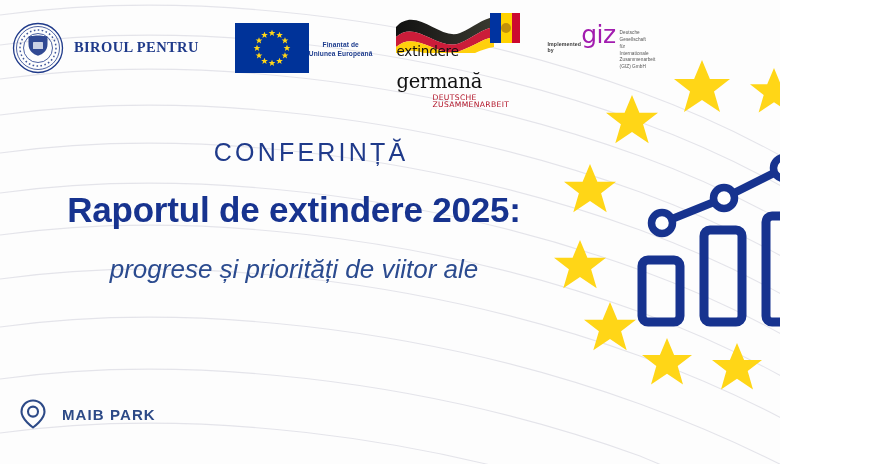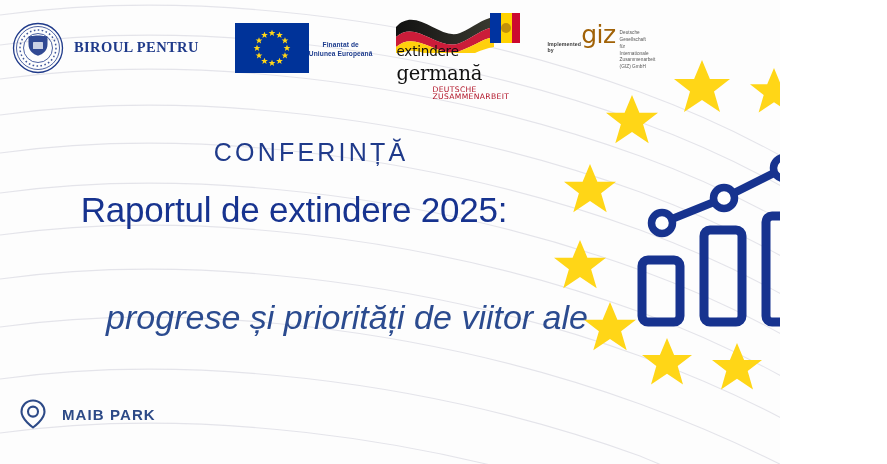--- a/index.html
+++ b/index.html
@@ -66,38 +66,38 @@
 
   
   .coop-logo { margin-left: 22px; position: relative; width: 126px; height: 74px; }
   .coop-text { position: absolute; left: 2px; top: 34px; }
   .coop-l1 {
     font-size: 13.5px; color: #111111; letter-spacing: -0.2px;
     font-family: "DejaVu Sans", sans-serif; line-height: 1;
   }
   .coop-l2 {
     font-size: 19.5px; color: #111111; letter-spacing: -0.3px;
-    font-family: "DejaVu Serif", serif; line-height: 1.08; margin-top: 4px;
+    font-family: "DejaVu Serif", serif; line-height: 1.08; margin-top: 12px;
   }
   .coop-l3 {
     font-size: 7.6px; color: #b11226; letter-spacing: 0.35px;
     margin-top: 2px; line-height: 1;
     font-family: "DejaVu Sans", sans-serif;
     margin-left: 36px;
   }
 
   
   .giz-logo { margin-left: 26px; width: 106px; }
   .giz-impl {
     font-size: 5.2px; color: #3b3b3b; font-weight: bold;
     letter-spacing: 0.15px; margin-bottom: 3px; margin-left: 1px;
   }
   .giz-row { display: flex; align-items: flex-start; gap: 4px; }
   .giz-mark {
-    font-size: 25px; color: #a16207; line-height: 0.8;
+    font-size: 25px; color: #a21caf; line-height: 0.8;
     font-family: "DejaVu Sans", sans-serif; font-weight: normal;
     letter-spacing: -0.5px;
   }
   .giz-desc {
     font-size: 4.7px; color: #555555; line-height: 1.45;
     margin-top: 5px; letter-spacing: 0.05px;
   }
   .giz-desc span { display: block; }
 
   
@@ -109,33 +109,32 @@
     font-size: 25px;
     letter-spacing: 3.2px;
     font-weight: 400;
   }
   .title {
     position: absolute;
     top: 190px; left: 0; width: 588px;
     text-align: center;
     color: #17338f;
     font-size: 35px;
-    font-weight: normal;
+    font-weight: bold;
     letter-spacing: -0.2px;
   }
   .subtitle {
     position: absolute;
     top: 252px; left: 0; width: 588px;
-    text-align: right;
+    text-align: center;
     color: #2b4b8f;
-    font-size: 34px;
+    font-size: 26px;
     font-style: italic;
     line-height: 1.32;
     font-weight: 400;
-    margin-top: 43px;
   }
   .subtitle span { display: block; }
 
   
   .footer {
     position: absolute;
     left: 18px; top: 398px;
     display: flex;
     align-items: center;
   }

